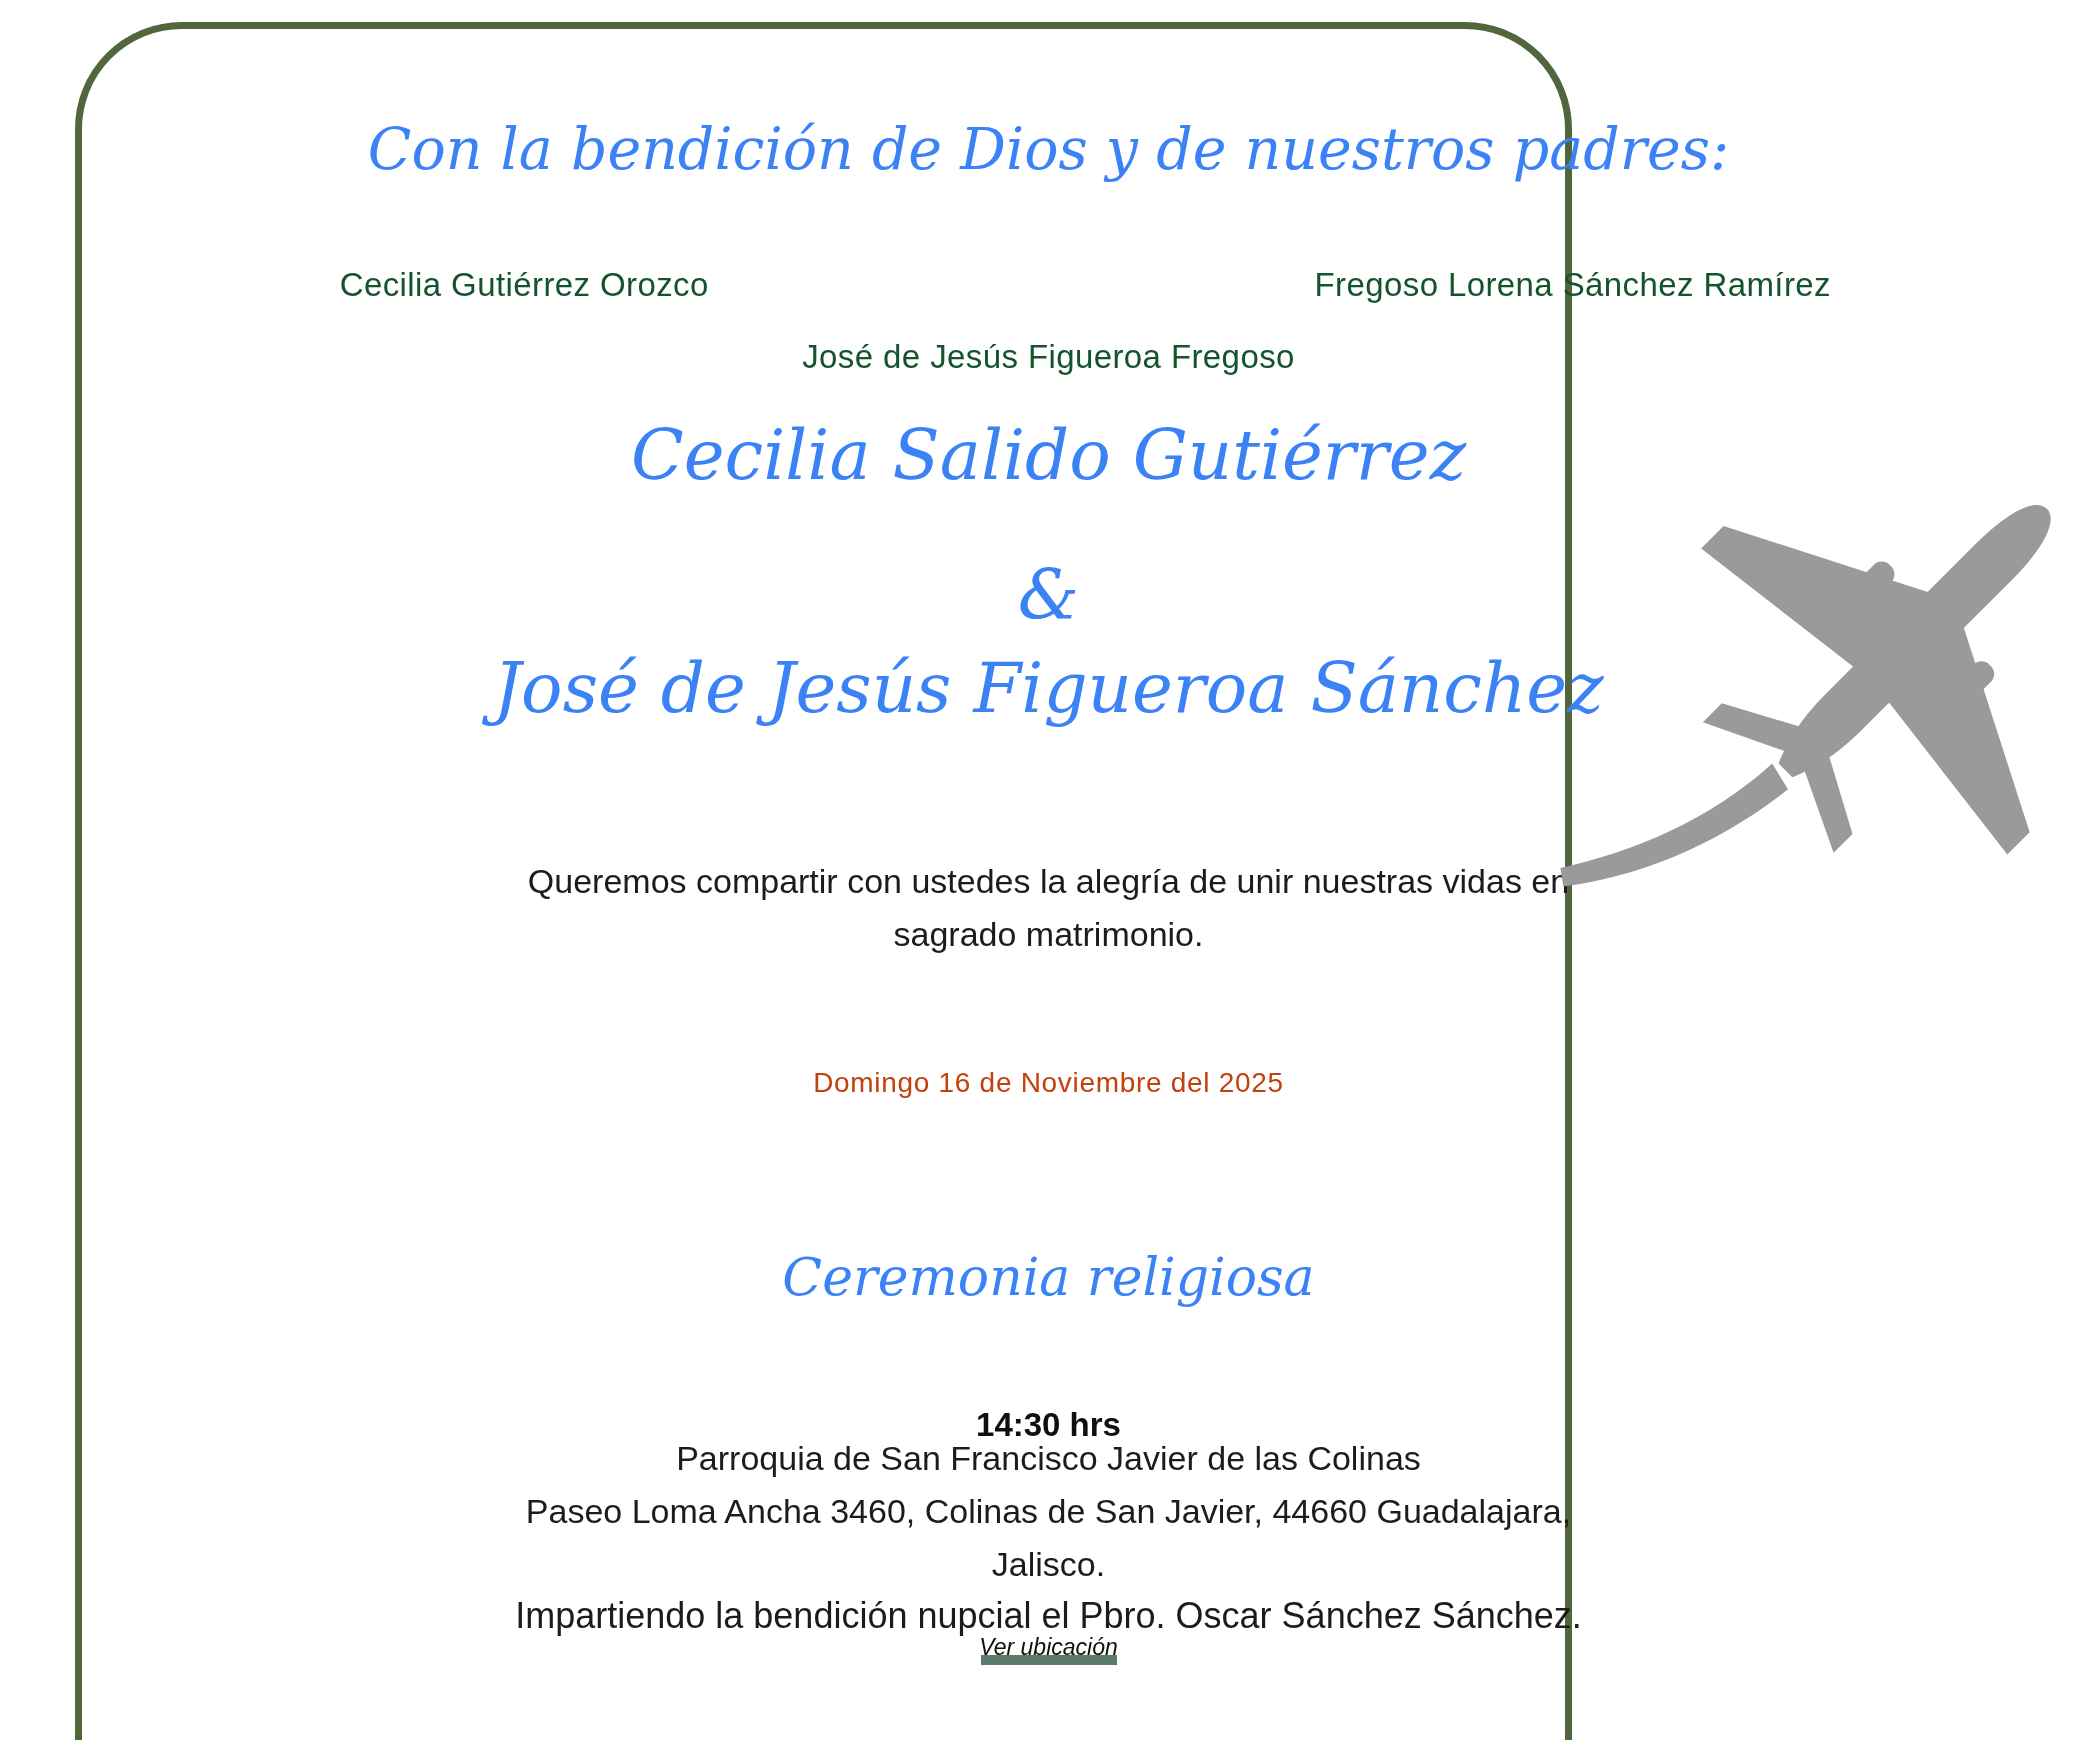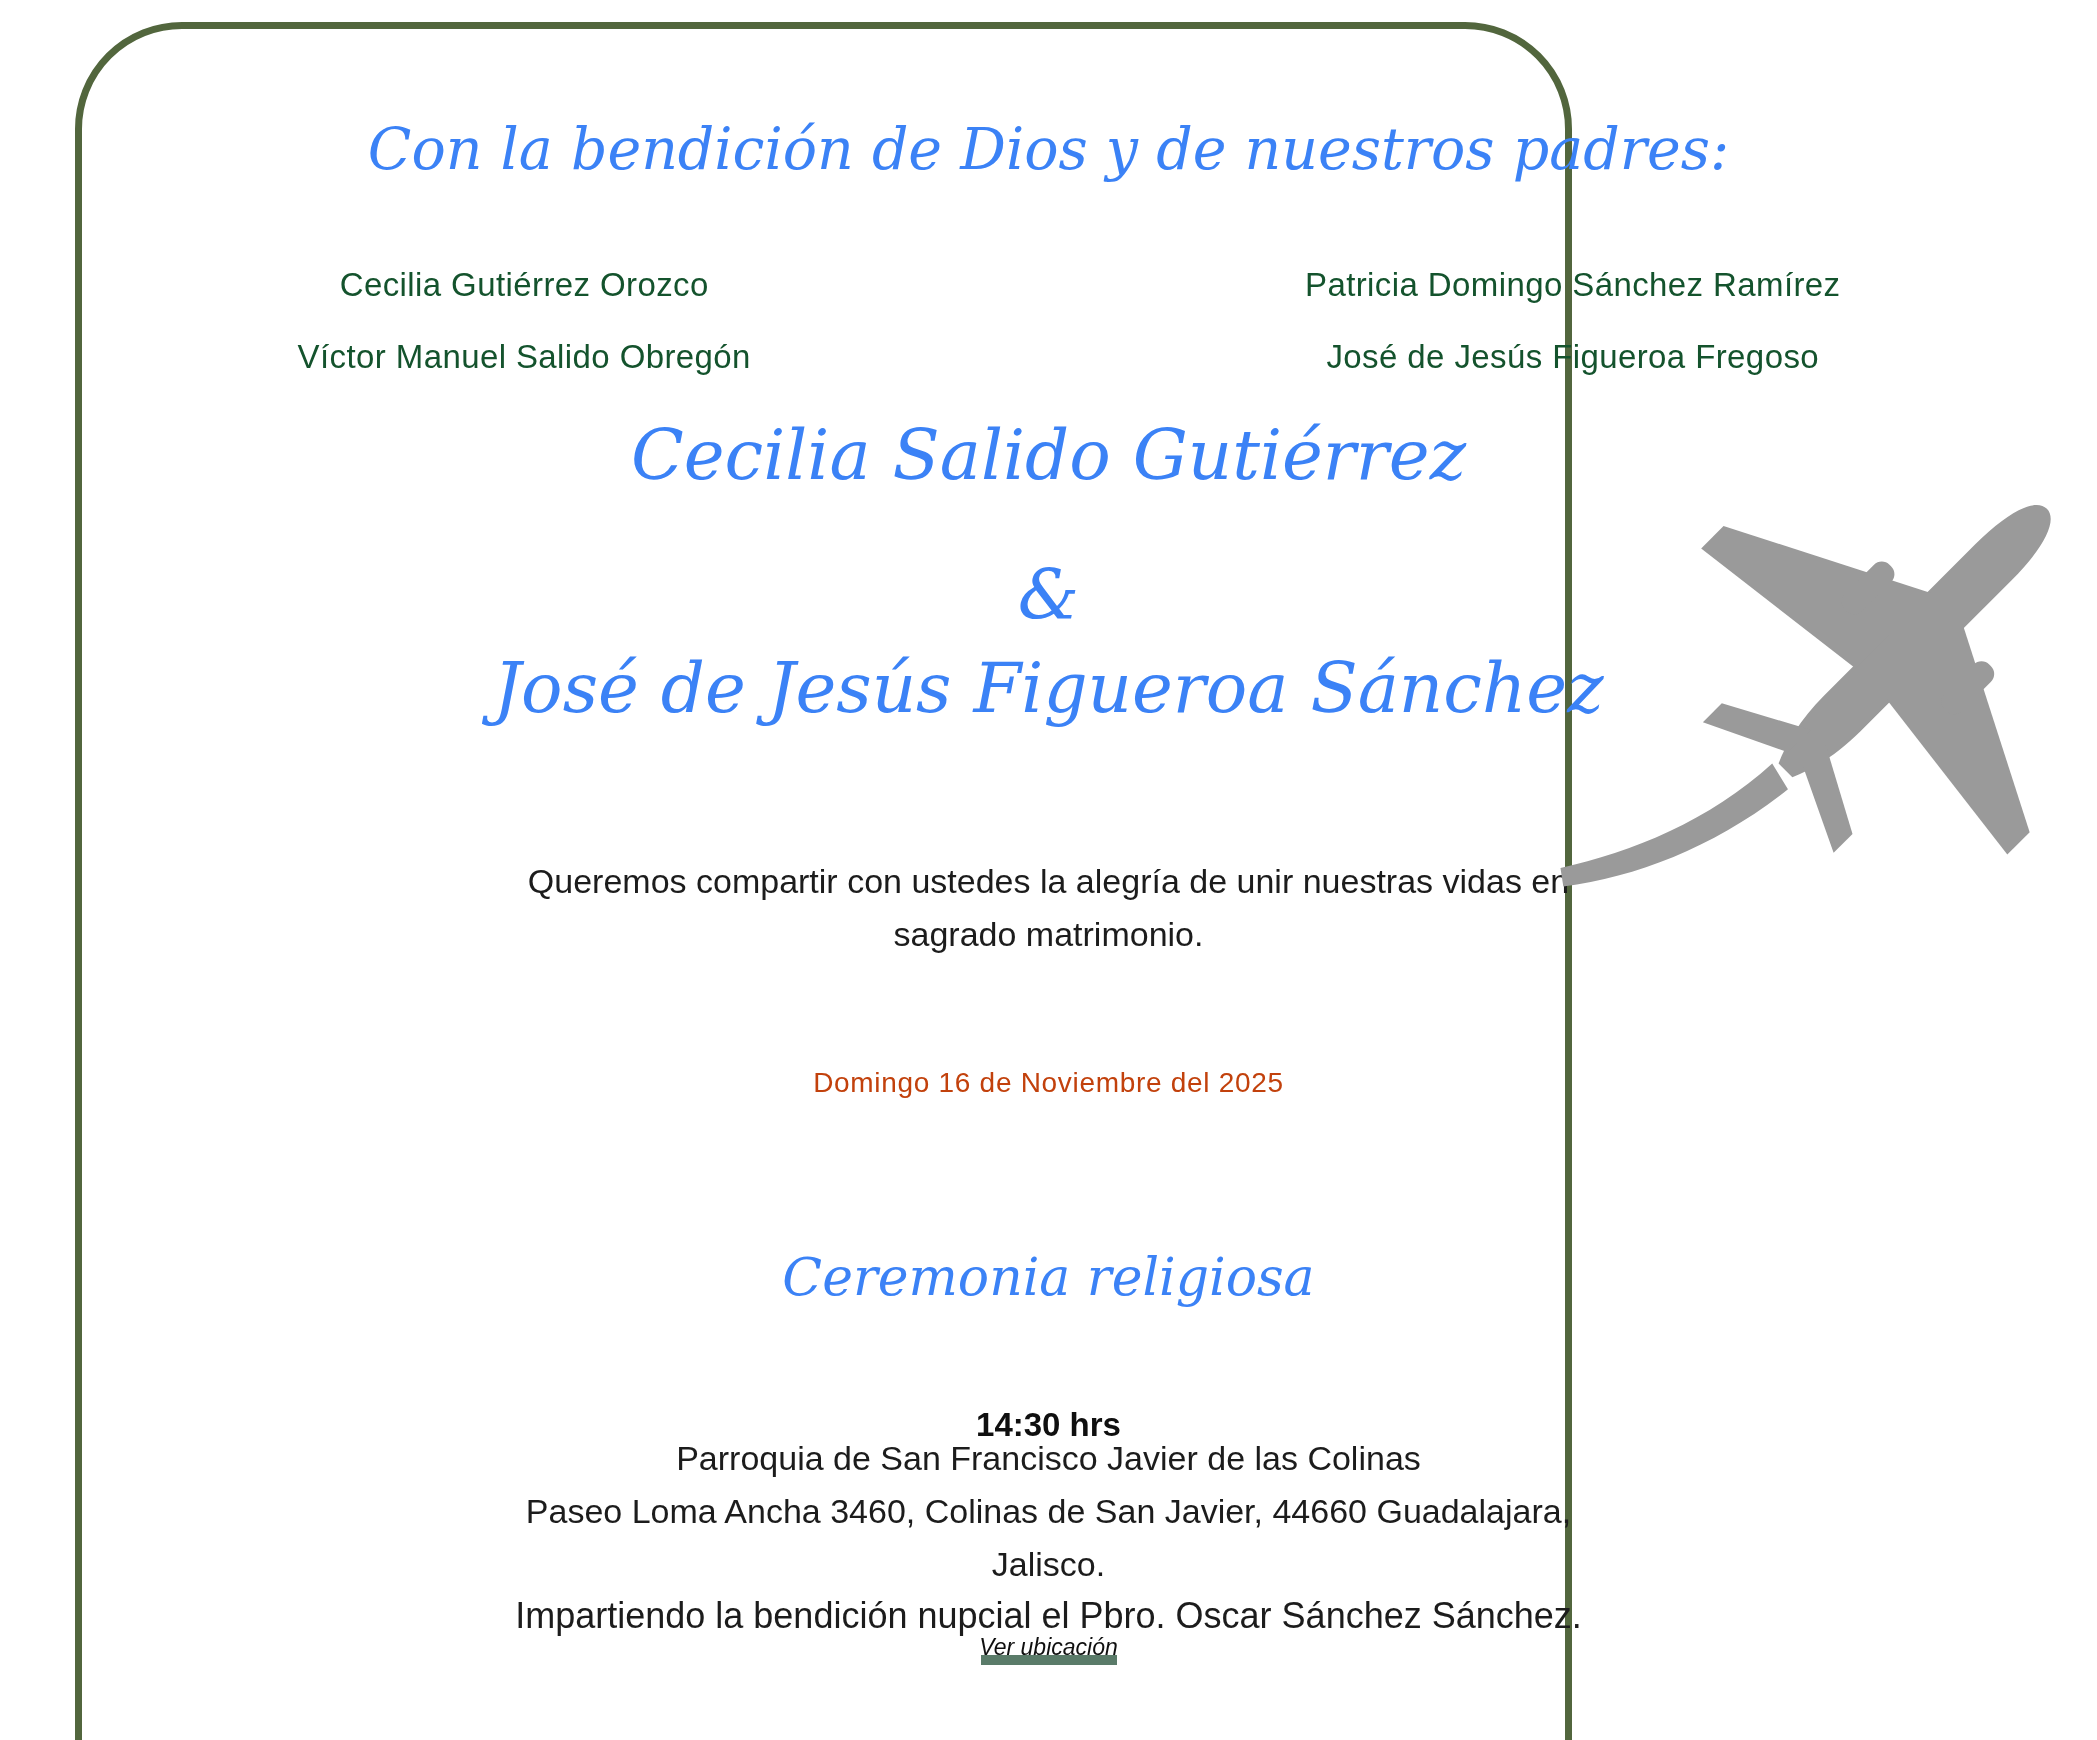--- a/index.html
+++ b/index.html
@@ -81,24 +81,23 @@
 </style>
 </head>
 <body>
 
 <div class="frame"></div>
 
 <div class="row script blessing">Con la bendición de Dios y de nuestros padres:</div>
 
 <div class="parents-row r1">
   <div class="cell">Cecilia Gutiérrez Orozco</div>
-  <div class="cell">Patricia Domingo Sánchez Ramírez</div>
+  <div class="cell">Fregoso Lorena Sánchez Ramírez</div>
 </div>
 <div class="parents-row r2">
-  <div class="cell">Víctor Manuel Salido Obregón</div>
   <div class="cell">José de Jesús Figueroa Fregoso</div>
 </div>
 
 <div class="row script bride">Cecilia Salido Gutiérrez</div>
 <div class="row script amp">&amp;</div>
 <div class="row script groom">José de Jesús Figueroa Sánchez</div>
 
 <div class="row announce l1">Queremos compartir con ustedes la alegría de unir nuestras vidas en</div>
 <div class="row announce l2">sagrado matrimonio.</div>
 

